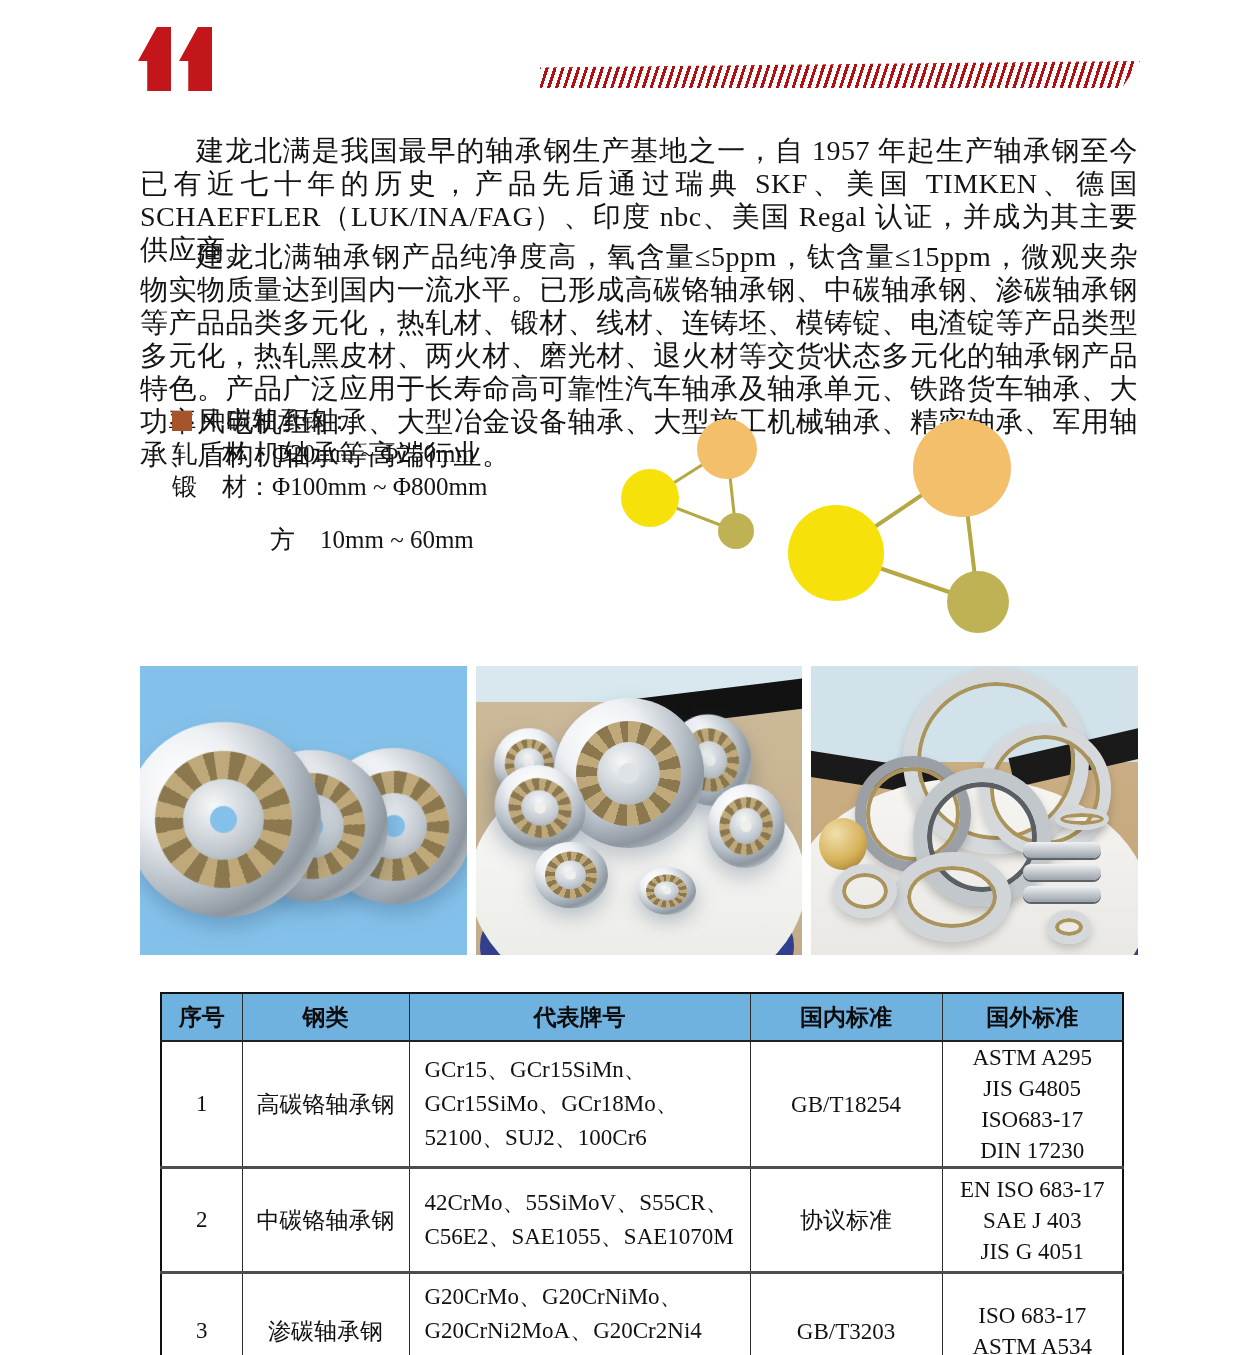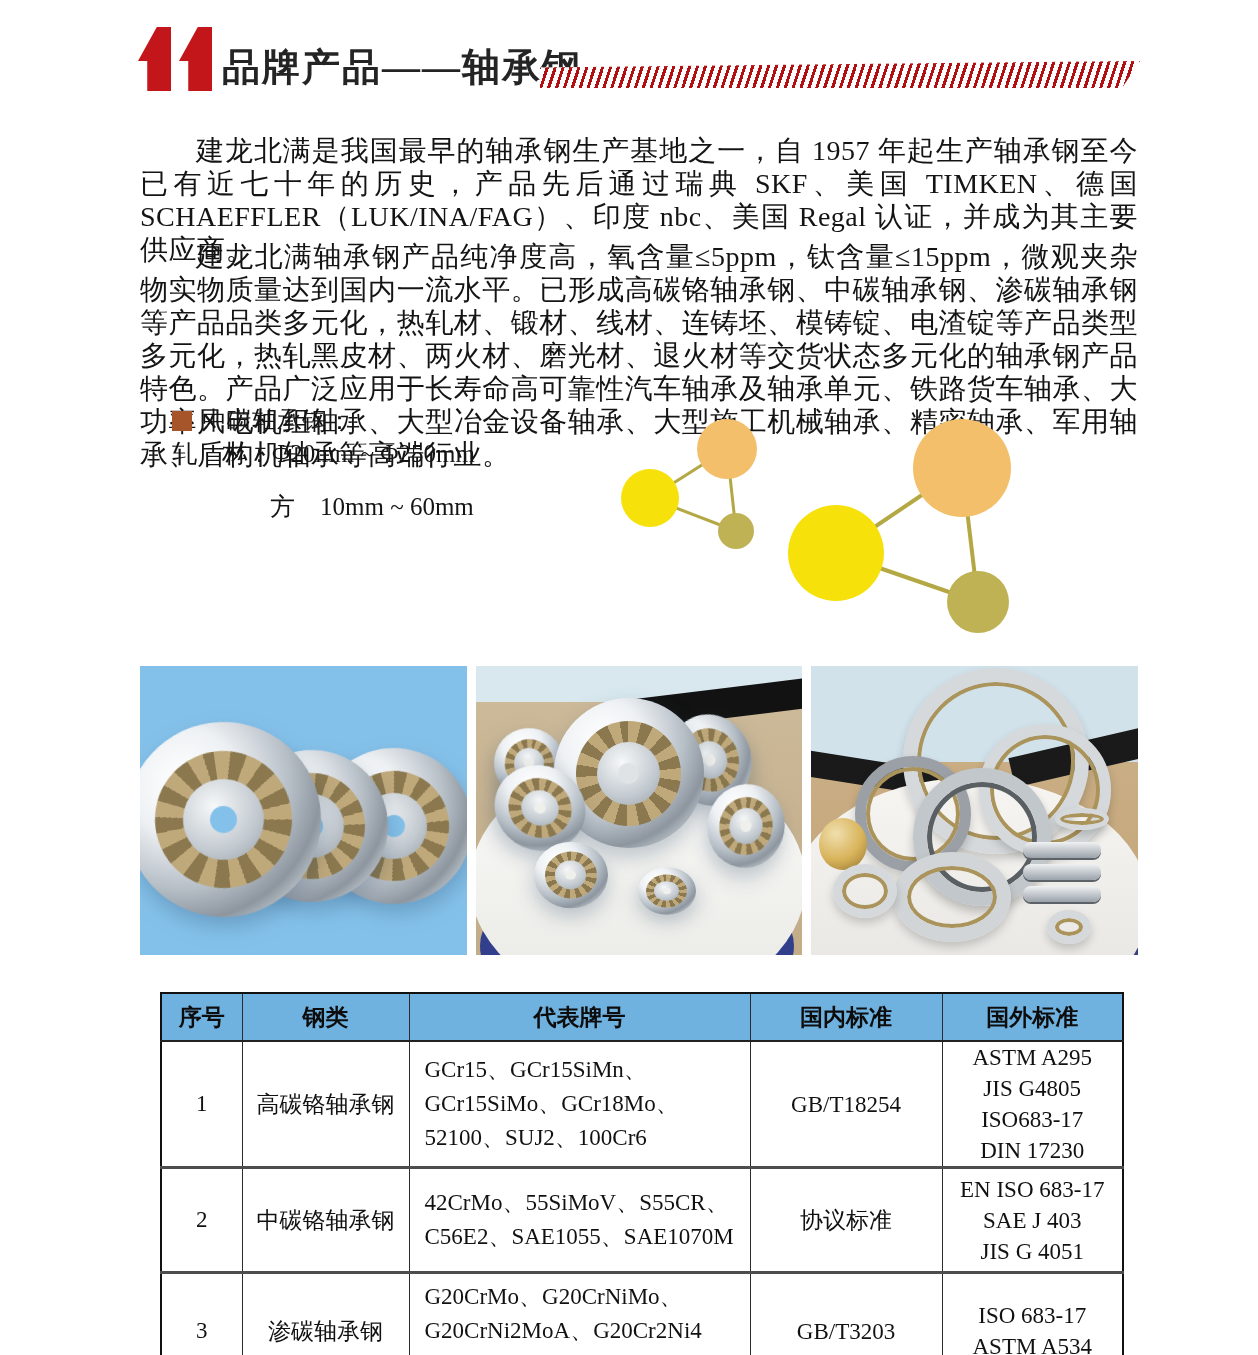--- a/index.html
+++ b/index.html
@@ -103,33 +103,35 @@
 </style>
 </head>
 <body>
 
 <div id="page">
 
   <div class="quote-icon">
     <span class="qmark"></span>
     <span class="qmark"></span>
   </div>
-  <div class="page-title">品牌产品——轴承钢</div>
   <div class="hatch"></div>
 
   <p class="para p1">建龙北满是我国最早的轴承钢生产基地之一，自 1957 年起生产轴承钢至今已有近七十年的历史，产品先后通过瑞典 SKF、美国 TIMKEN、德国 SCHAEFFLER（LUK/INA/FAG）、印度 nbc、美国 Regal 认证，并成为其主要供应商。</p>
   <p class="para p2">建龙北满轴承钢产品纯净度高，氧含量≤5ppm，钛含量≤15ppm，微观夹杂物实物质量达到国内一流水平。已形成高碳铬轴承钢、中碳轴承钢、渗碳轴承钢等产品品类多元化，热轧材、锻材、线材、连铸坯、模铸锭、电渣锭等产品类型多元化，热轧黑皮材、两火材、磨光材、退火材等交货状态多元化的轴承钢产品特色。产品广泛应用于长寿命高可靠性汽车轴承及轴承单元、铁路货车轴承、大功率风电机组轴承、大型冶金设备轴承、大型施工机械轴承、精密轴承、军用轴承、盾构机轴承等高端行业。</p>
 
   <div class="specs">
     <div class="specs-heading">
       <span class="bullet"></span>
       <span>中碳轴承钢：</span>
     </div>
     <div class="spec-line">
       <span class="spec-label">轧　材：</span><span>Φ20mm ~ Φ250mm</span>
+    </div>
+    <div class="spec-line">
+      <span class="spec-label">锻　材：</span><span>Φ100mm ~ Φ800mm</span>
     </div>
     <div class="spec-line indent">
       <span>方　10mm ~ 60mm</span>
     </div>
   </div>
 
   <svg class="bubbles" viewBox="0 0 550 248">
     <g stroke="#b3a843" stroke-width="3">
       <line x1="50" y1="94" x2="127" y2="45"></line>
       <line x1="50" y1="94" x2="136" y2="127"></line>

